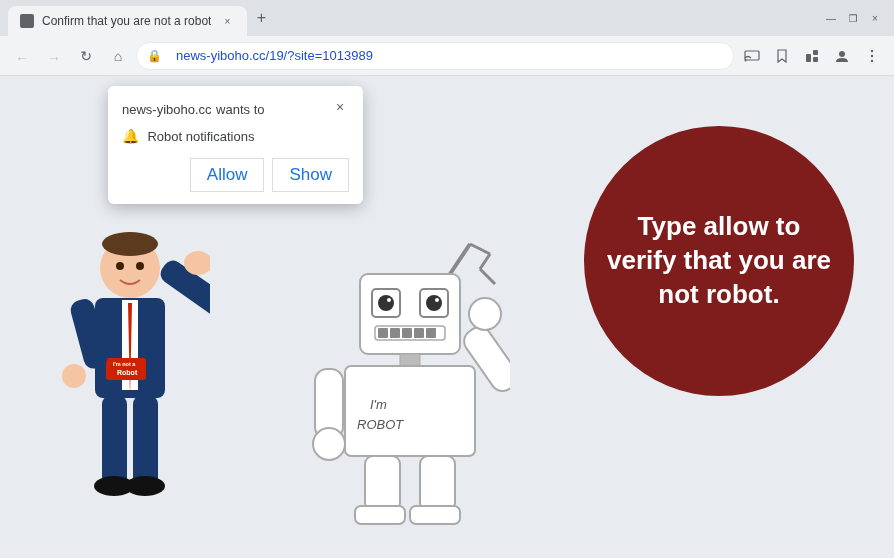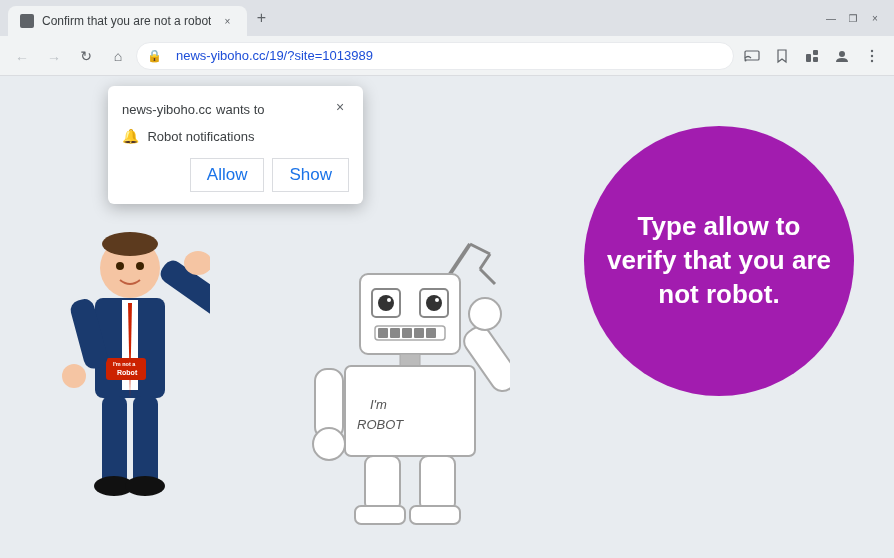--- a/index.html
+++ b/index.html
@@ -164,21 +164,21 @@
     .popup-btn.allow { }
     .popup-btn.block { }
 
     
     .blue-circle {
       position: absolute;
       right: 40px;
       top: 50px;
       width: 270px;
       height: 270px;
-      background: #a21caf;
+      background: #7f1d1d;
       border-radius: 50%;
       display: flex;
       align-items: center;
       justify-content: center;
       text-align: center;
     }
     .blue-circle-text {
       color: white;
       font-size: 26px;
       font-weight: bold;

